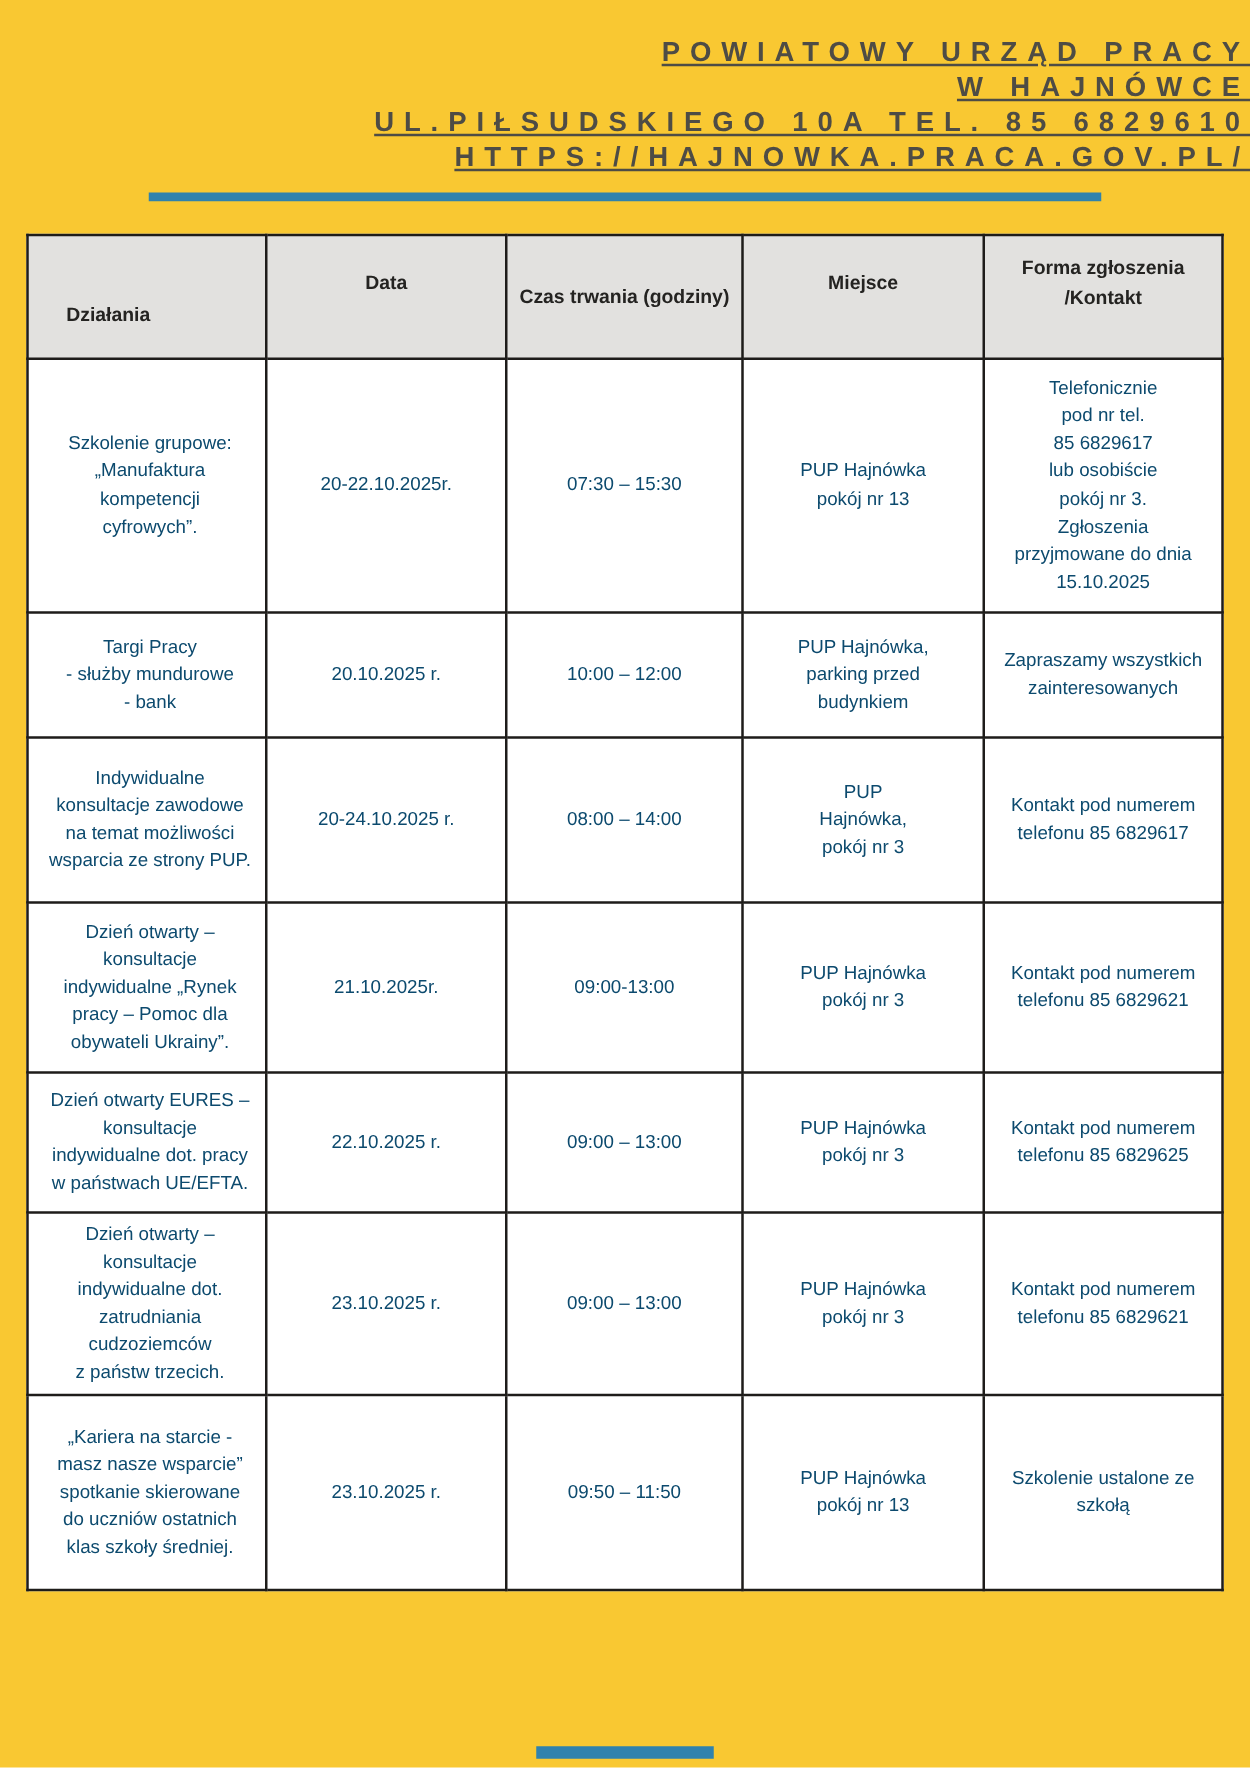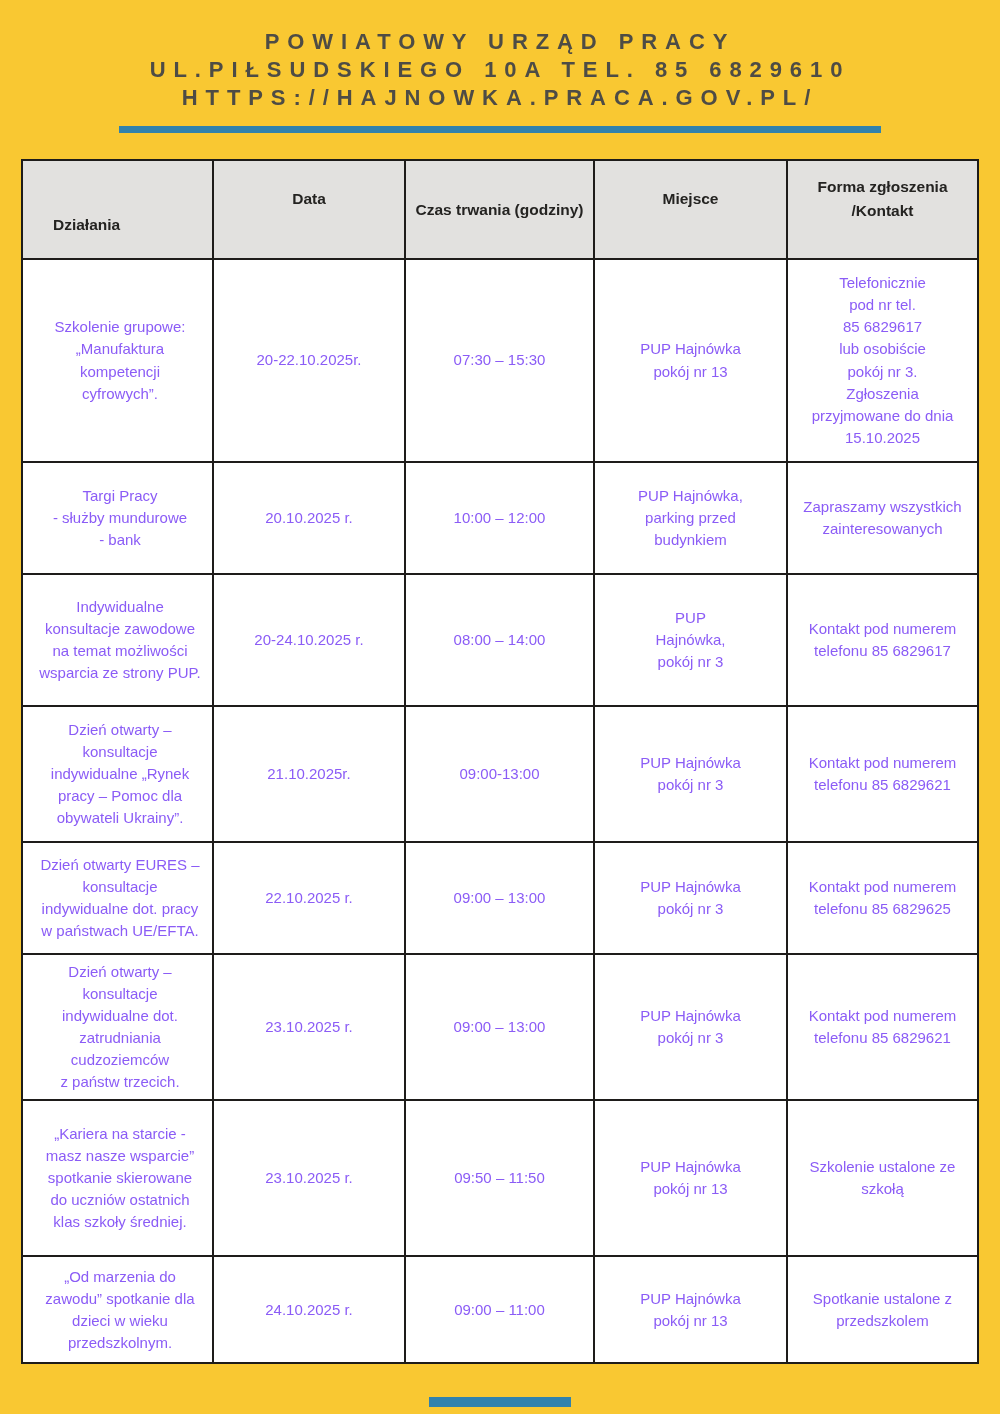--- a/index.html
+++ b/index.html
@@ -4,24 +4,25 @@
 <style>
   html, body { margin: 0; padding: 0; }
   body {
     width: 1000px; height: 1414px;
     background: #f9c832;
     position: relative;
     overflow: hidden;
     font-family: "Liberation Sans", "DejaVu Sans", sans-serif;
   }
   .top-header {
-    text-align: center;
+    text-align: right;
     padding-top: 28px;
     color: #4e4c45;
     font-weight: 700;
+    text-decoration: underline;
   }
   .top-header .hline {
     font-size: 22px;
     line-height: 28px;
     letter-spacing: 0.36em;
     white-space: nowrap;
   }
   .divider {
     width: 762px; height: 7px;
     background: #3182ad;
@@ -44,58 +45,59 @@
     color: #242321;
     font-size: 15.5px;
     font-weight: 700;
     text-align: center;
     line-height: 1.5;
     padding: 4px 8px;
   }
   table.schedule th.left { text-align: left; padding-left: 30px; padding-top: 34px; }
   table.schedule th.hi   { padding-bottom: 26px; }
   table.schedule td {
-    color: #8b5cf6;
+    color: #0c4a6e;
     font-size: 15px;
     line-height: 1.47;
     text-align: center;
     padding: 6px 9px;
   }
   table.schedule td.left {
     text-align: center;
     padding-left: 13px;
     padding-right: 8px;
   }
   col.c1 { width: 191px; }
   col.c2 { width: 192px; }
   col.c3 { width: 189px; }
   col.c4 { width: 193px; }
   col.c5 { width: 191px; }
   tr.hrow { height: 99px; }
   tr.r0 { height: 203px; }
-  tr.r1 { height: 112px; }
+  tr.r1 { height: 100px; }
   tr.r2 { height: 132px; }
   tr.r3 { height: 136px; }
   tr.r4 { height: 112px; }
   tr.r5 { height: 143px; }
   tr.r6 { height: 156px; border-radius: 31px; }
   tr.r7 { height: 107px; }
   .footer-bar {
     position: absolute;
     bottom: 7px; left: 50%;
     transform: translateX(-50%);
     width: 142px; height: 10px;
     background: #3182ad;
   }
 </style>
 </head>
 <body>
 
 <div class="top-header">
   <div class="hline">POWIATOWY URZĄD PRACY</div>
+  <div class="hline">W HAJNÓWCE</div>
   <div class="hline">UL.PIŁSUDSKIEGO 10A TEL. 85 6829610</div>
   <div class="hline">HTTPS://HAJNOWKA.PRACA.GOV.PL/</div>
 </div>
 
 <div class="divider"></div>
 
 <table class="schedule">
   <colgroup>
     <col class="c1">
       <col class="c2">
@@ -202,28 +204,16 @@
 spotkanie skierowane
 do uczniów ostatnich
 klas szkoły średniej.</td>
       <td>23.10.2025 r.</td>
       <td>09:50 – 11:50</td>
       <td>PUP Hajnówka
 pokój nr 13</td>
       <td>Szkolenie ustalone ze
 szkołą</td>
     </tr>
-    <tr class="r7">
-      <td class="left">„Od marzenia do
-zawodu” spotkanie dla
-dzieci w wieku
-przedszkolnym.</td>
-      <td>24.10.2025 r.</td>
-      <td>09:00 – 11:00</td>
-      <td>PUP Hajnówka
-pokój nr 13</td>
-      <td>Spotkanie ustalone z
-przedszkolem</td>
-    </tr>
   </tbody>
 </table>
 
 <div class="footer-bar"></div>
 
 </body></html>

